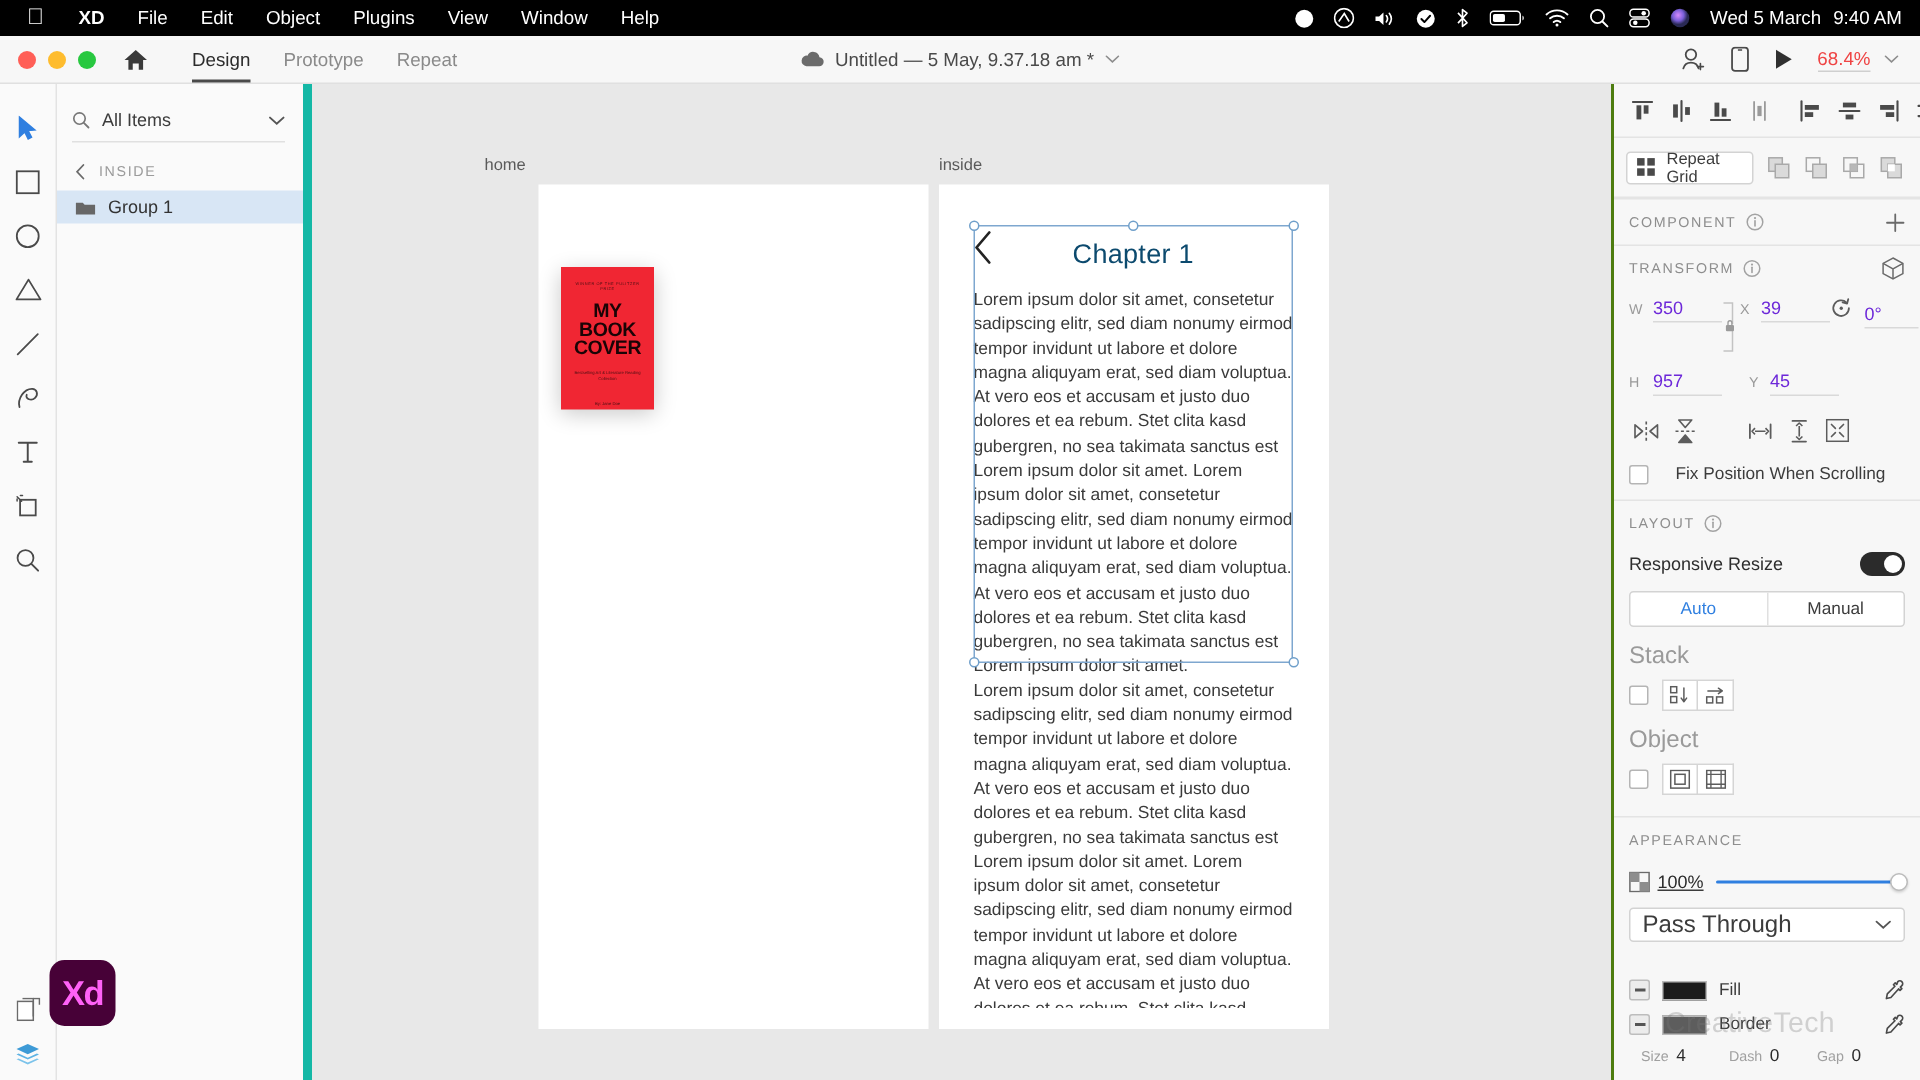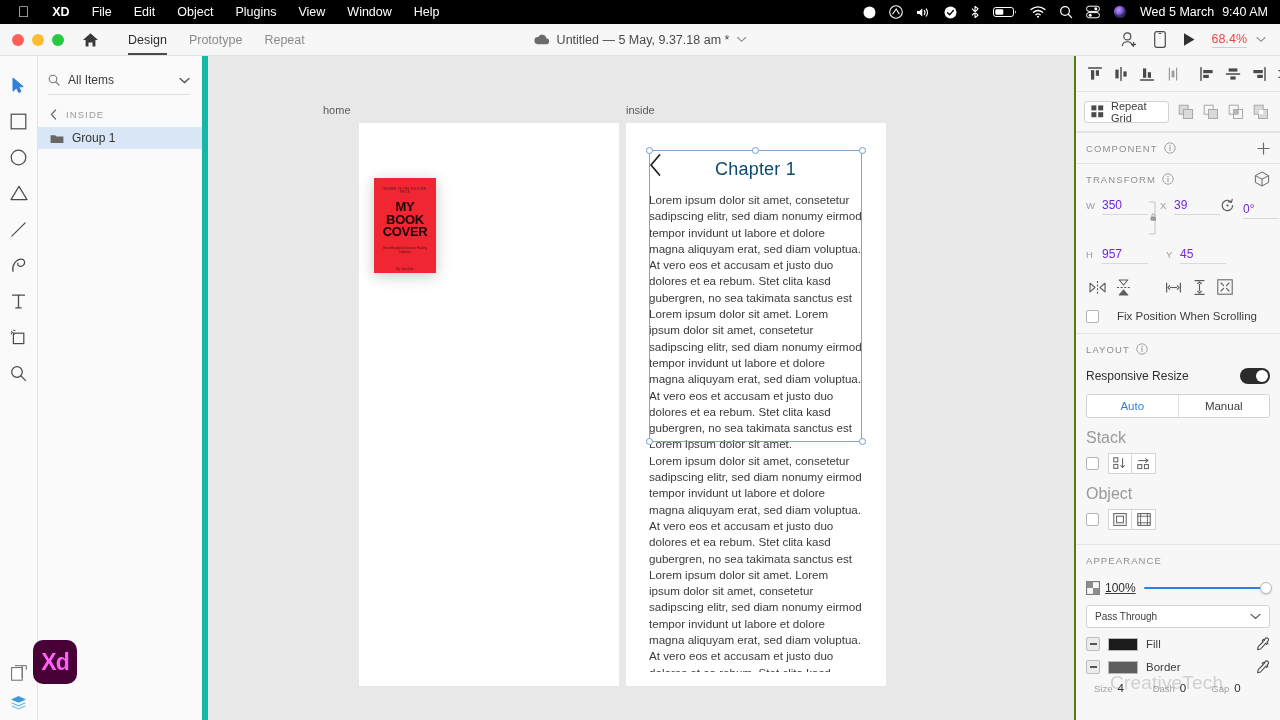--- a/index.html
+++ b/index.html
@@ -253,23 +253,23 @@
   .op-row { display: flex; align-items: center; gap: 5px; padding: 6px 10px 0 10px; text-decoration: underline; }
   .op-val { font-size: 12px; color: #2b2b2b; min-width: 34px; }
   .slider { flex: 1; height: 14px; position: relative; display: flex; align-items: center; }
   .slider-track { width: 100%; height: 2.5px; background: #2f7fe0; border-radius: 2px; }
   .slider-knob {
     position: absolute; right: -2px; width: 12px; height: 12px;
     border-radius: 50%; background: #fff; border: 1px solid #bcbcbc;
     box-shadow: 0 1px 2px rgba(0,0,0,.18);
   }
   .sel-box-ui {
-    display: flex; align-items: center; margin: 10px 10px 0 10px;
+    display: flex; align-items: center; margin: 10px 10px 16px 10px;
     border: 1px solid #d3d3d3; border-radius: 3px; background: #fff;
-    height: 23px; padding: 0 8px; font-size: 10px; color: #3c3c3c;
+    height: 23px; padding: 0 8px; font-size: 16px; color: #3c3c3c;
   }
   .sel-box-ui .chev { margin-left: auto; }
   .fill-row { display: flex; align-items: center; gap: 8px; padding: 9px 10px 0 10px; }
   .minus-btn {
     width: 14px; height: 14px; border: 1px solid #bdbdbd; background: #ececec;
     display: flex; align-items: center; justify-content: center; border-radius: 2px;
   }
   .minus-btn i { display: block; width: 7px; height: 1.5px; background: #555; }
   .swatch { width: 30px; height: 13px; border: 1px solid #b9b9b9; }
   .fill-lbl { font-size: 11.5px; color: #3c3c3c; }

